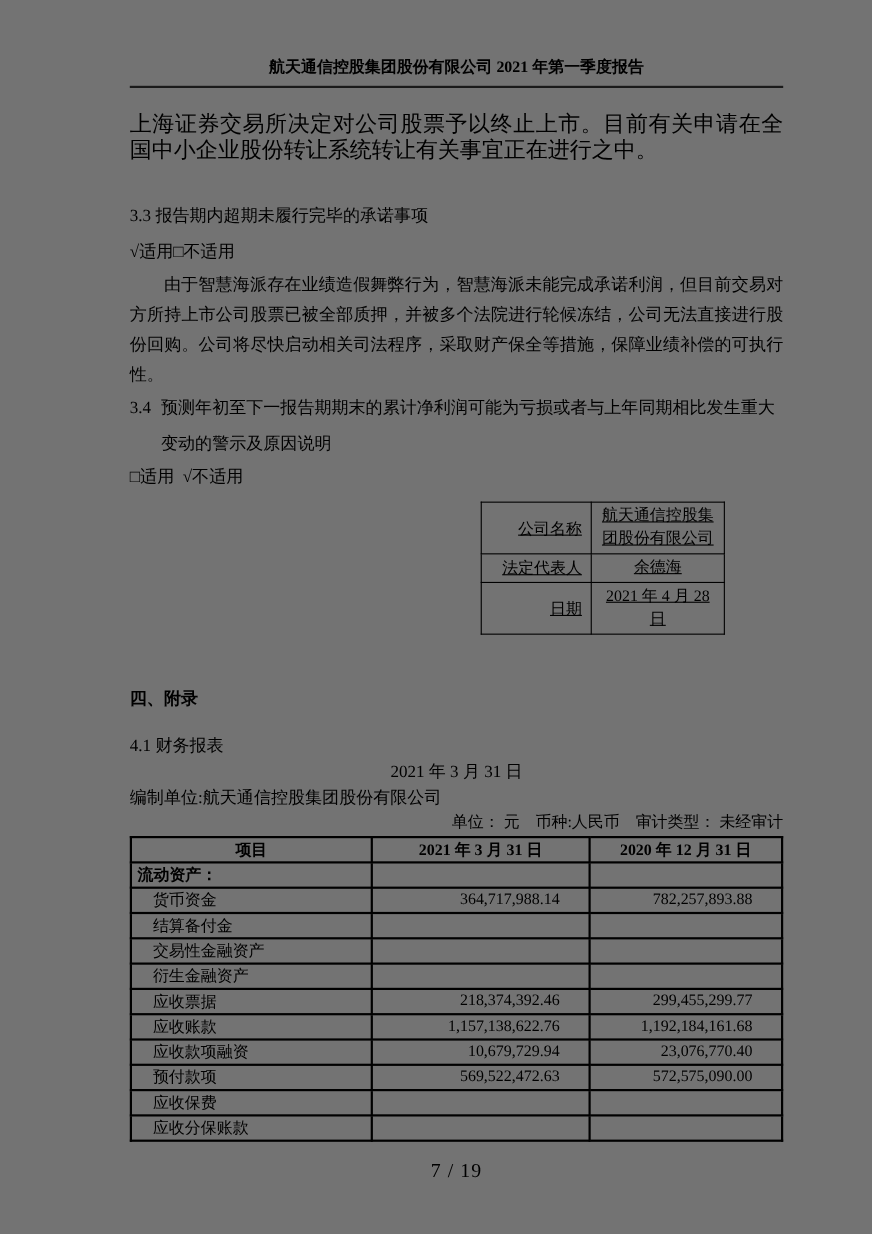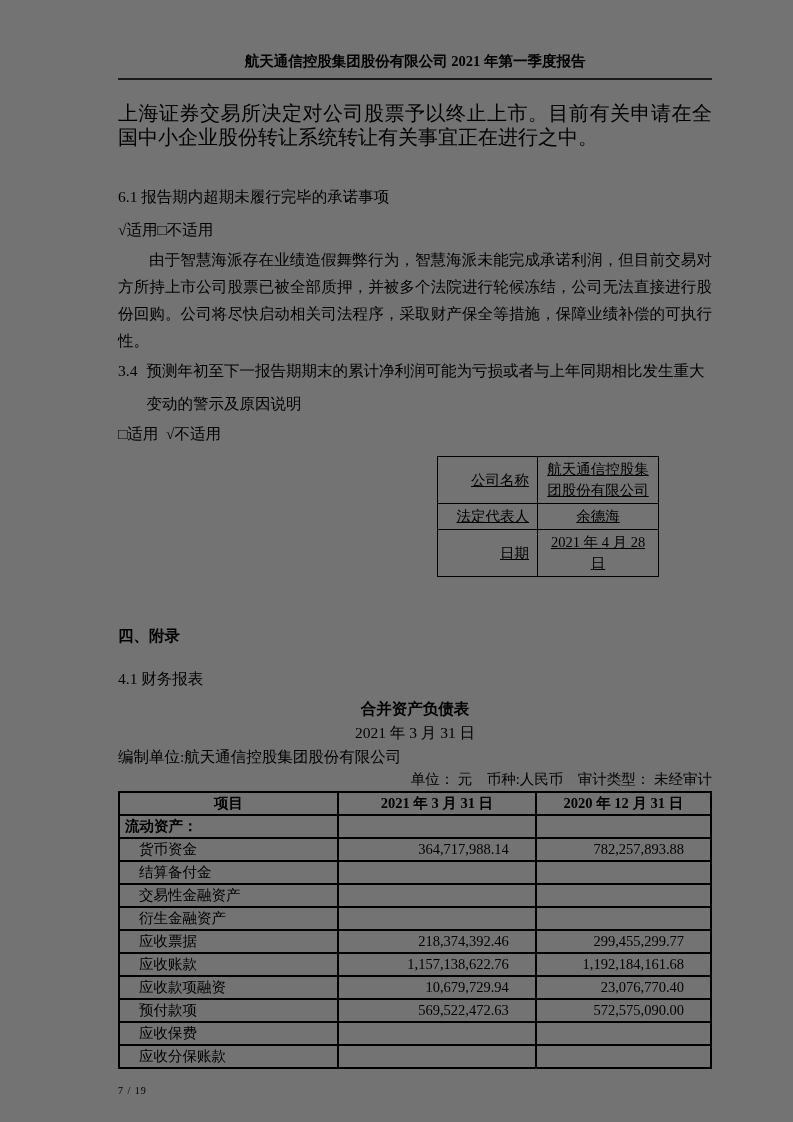--- a/index.html
+++ b/index.html
@@ -142,38 +142,38 @@
   table.bs-table th {
     font-weight: bold;
     text-align: center;
   }
   table.bs-table td.item-cell { text-align: left; padding-left: 5px; }
   table.bs-table tr.indent td.item-cell { padding-left: 19px; }
   table.bs-table tr.section-row td.item-cell { font-weight: bold; }
   table.bs-table td.num-cell { text-align: right; padding-right: 26px; }
   .page-footer {
     margin-top: 16px;
-    text-align: left;
-    font-size: 10px;
+    text-align: center;
+    font-size: 18px;
     letter-spacing: 1px;
   }
 </style>
 </head>
 <body>
 
 <div class="page">
   <div class="content">
 
     <div class="doc-header">
       <span>航天通信控股集团股份有限公司 2021 年第一季度报告</span>
     </div>
 
     <p class="intro">上海证券交易所决定对公司股票予以终止上市。目前有关申请在全国中小企业股份转让系统转让有关事宜正在进行之中。</p>
 
-    <div class="h33">6.1 报告期内超期未履行完毕的承诺事项</div>
+    <div class="h33">3.3 报告期内超期未履行完毕的承诺事项</div>
     <div class="applic">√适用□不适用</div>
     <p class="para33">由于智慧海派存在业绩造假舞弊行为，智慧海派未能完成承诺利润，但目前交易对方所持上市公司股票已被全部质押，并被多个法院进行轮候冻结，公司无法直接进行股份回购。公司将尽快启动相关司法程序，采取财产保全等措施，保障业绩补偿的可执行性。</p>
 
     <div class="h34">
       <span class="h34-num">3.4</span>
       <span class="h34-txt">预测年初至下一报告期期末的累计净利润可能为亏损或者与上年同期相比发生重大变动的警示及原因说明</span>
     </div>
     <div class="applic34">□适用  √不适用</div>
 
     <table class="company-table">
@@ -189,21 +189,20 @@
         <tr>
           <td class="ct-label">日期</td>
           <td class="ct-value">2021 年 4 月 28 日</td>
         </tr>
       </tbody>
     </table>
 
     <div class="sec4">四、附录</div>
     <div class="sec41">4.1 财务报表</div>
 
-    <div class="bs-title">合并资产负债表</div>
     <div class="bs-date">2021 年 3 月 31 日</div>
     <div class="bs-prepared">编制单位:航天通信控股集团股份有限公司</div>
     <div class="bs-meta">单位： 元　币种:人民币　审计类型： 未经审计</div>
 
     <table class="bs-table">
       <colgroup>
           <col class="c1">
           <col class="c2">
           <col class="c3">
         </colgroup>

